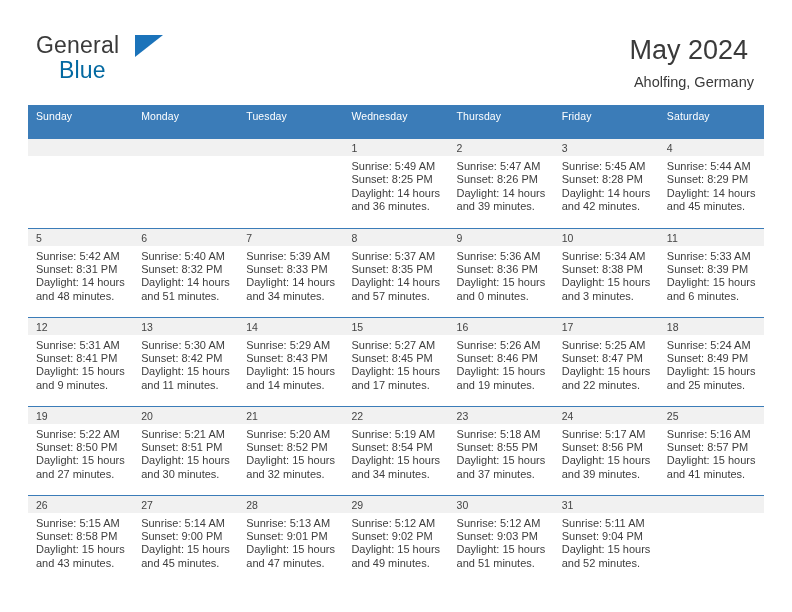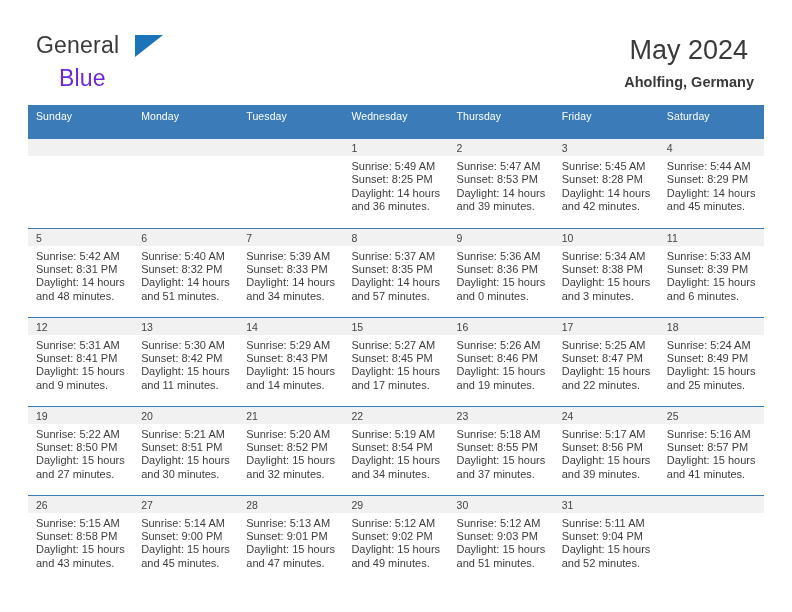--- a/index.html
+++ b/index.html
@@ -37,26 +37,26 @@
   }
   .logo-general {
     font-size: 23px;
     color: #3a3a3a;
     letter-spacing: 0.2px;
     line-height: 23px;
     font-family: "Liberation Sans", sans-serif;
   }
   .logo-blue {
     font-size: 23px;
-    color: #6d28d9;
+    color: #0369a1;
     letter-spacing: 0.2px;
     line-height: 24px;
     margin-left: 23px;
     display: block;
-    margin-top: 9px;
+    margin-top: 1px;
   }
   .logo-tri {
     position: absolute;
     left: 99px;
     top: 1px;
     width: 0;
     height: 0;
     border-left: 28px solid #1b73ba;
     border-bottom: 22px solid transparent;
   }
@@ -72,21 +72,21 @@
     color: #3a3a3a;
     line-height: 32px;
     font-weight: normal;
     margin: 6px;
   }
   .cal-subtitle {
     font-size: 14.5px;
     color: #3a3a3a;
     line-height: 20px;
     margin: 4px 0 0 0;
-    font-weight: bold;
+    font-weight: normal;
   }
 
   
   .calendar {
     position: absolute;
     left: 28px;
     top: 105px;
     width: 736px;
     border-collapse: collapse;
     table-layout: fixed;
@@ -182,21 +182,21 @@
               <div>Sunrise: 5:49 AM</div>
               <div>Sunset: 8:25 PM</div>
               <div>Daylight: 14 hours</div>
               <div>and 36 minutes.</div>
             </div>
           </td>
           <td>
             <div class="daynum-band">2</div>
             <div class="cell-body">
               <div>Sunrise: 5:47 AM</div>
-              <div>Sunset: 8:53 PM</div>
+              <div>Sunset: 8:26 PM</div>
               <div>Daylight: 14 hours</div>
               <div>and 39 minutes.</div>
             </div>
           </td>
           <td>
             <div class="daynum-band">3</div>
             <div class="cell-body">
               <div>Sunrise: 5:45 AM</div>
               <div>Sunset: 8:28 PM</div>
               <div>Daylight: 14 hours</div>

